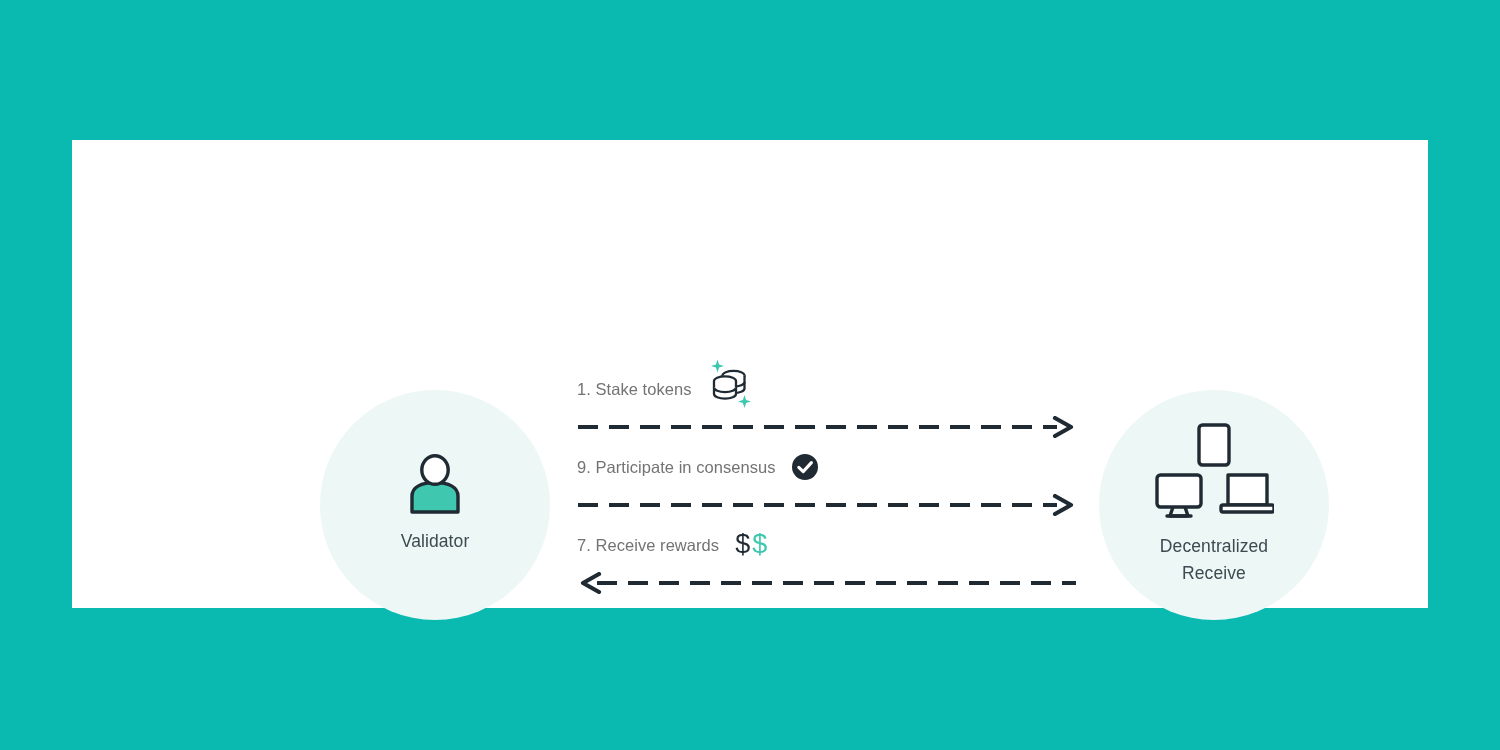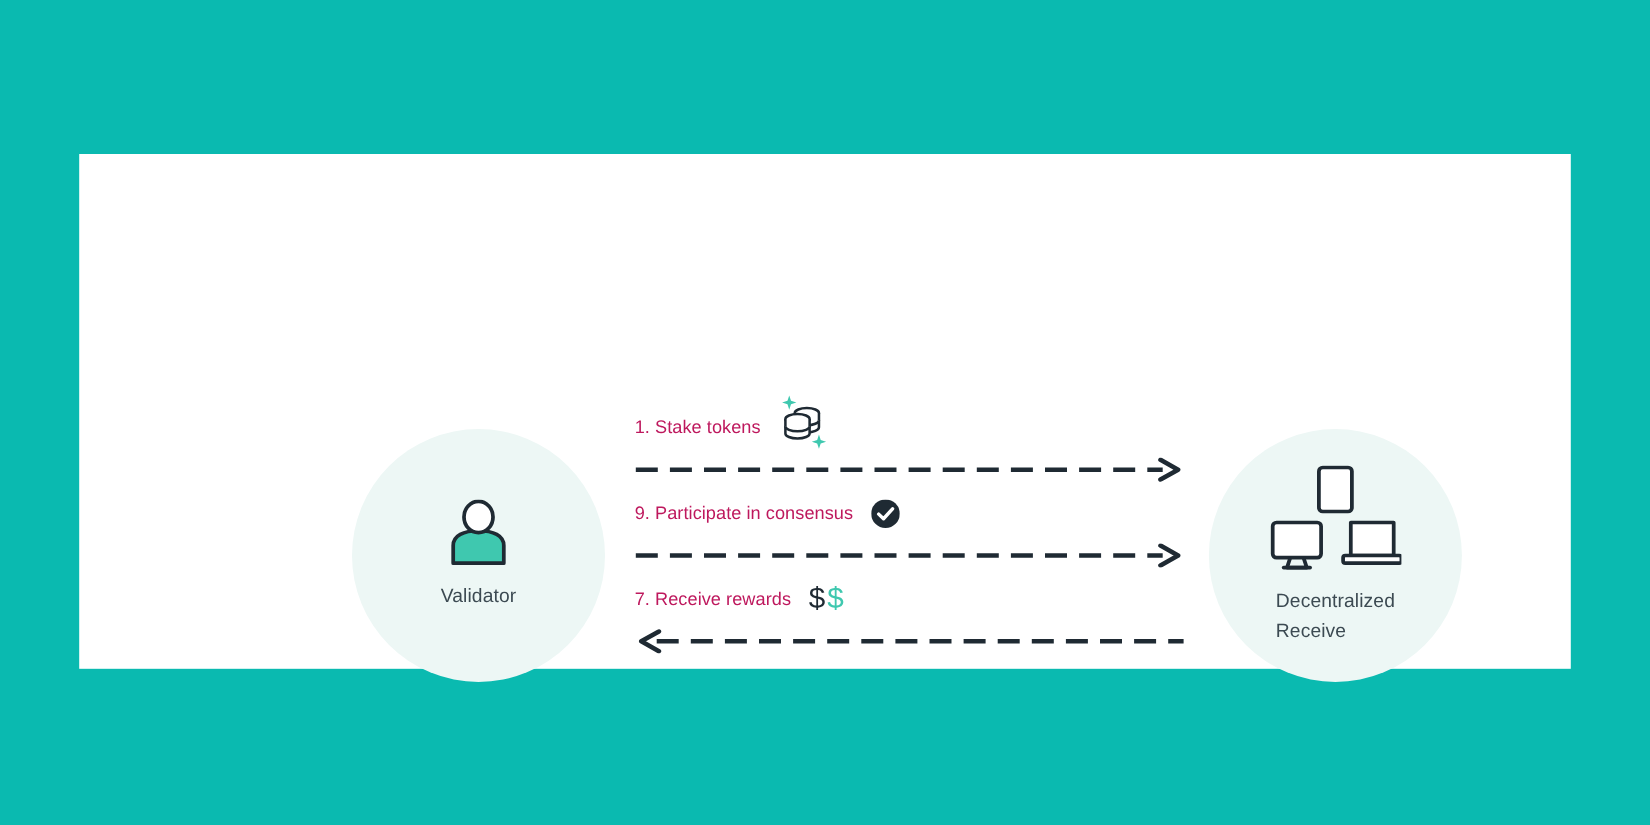--- a/index.html
+++ b/index.html
@@ -53,20 +53,21 @@
     height: 230px;
   }
   .node-icon {
     display: block;
     line-height: 0;
   }
   .node-label {
     margin-top: 12px;
     font-size: 17.5px;
     color: #3C4A52;
+    text-align: center;
     line-height: 1.55;
     letter-spacing: 0.1px;
     white-space: pre-line;
   }
   #node-network .node-label { margin-top: 14px; }
 
   
   #flow {
     position: absolute;
     left: 505px;
@@ -84,21 +85,21 @@
   #flow-row-3 { top: 156px; }
 
   .flow-label-line {
     display: flex;
     align-items: center;
     height: 34px;
     gap: 0px;
   }
   .flow-label {
     font-size: 16.5px;
-    color: #be185d;
+    color: #737373;
     white-space: nowrap;
     letter-spacing: 0.05px;
   }
   .flow-badge {
     display: inline-flex;
     align-items: center;
     justify-content: center;
     line-height: 0;
   }
   .badge-coins { margin-left: 14px; margin-top: -8px; }

